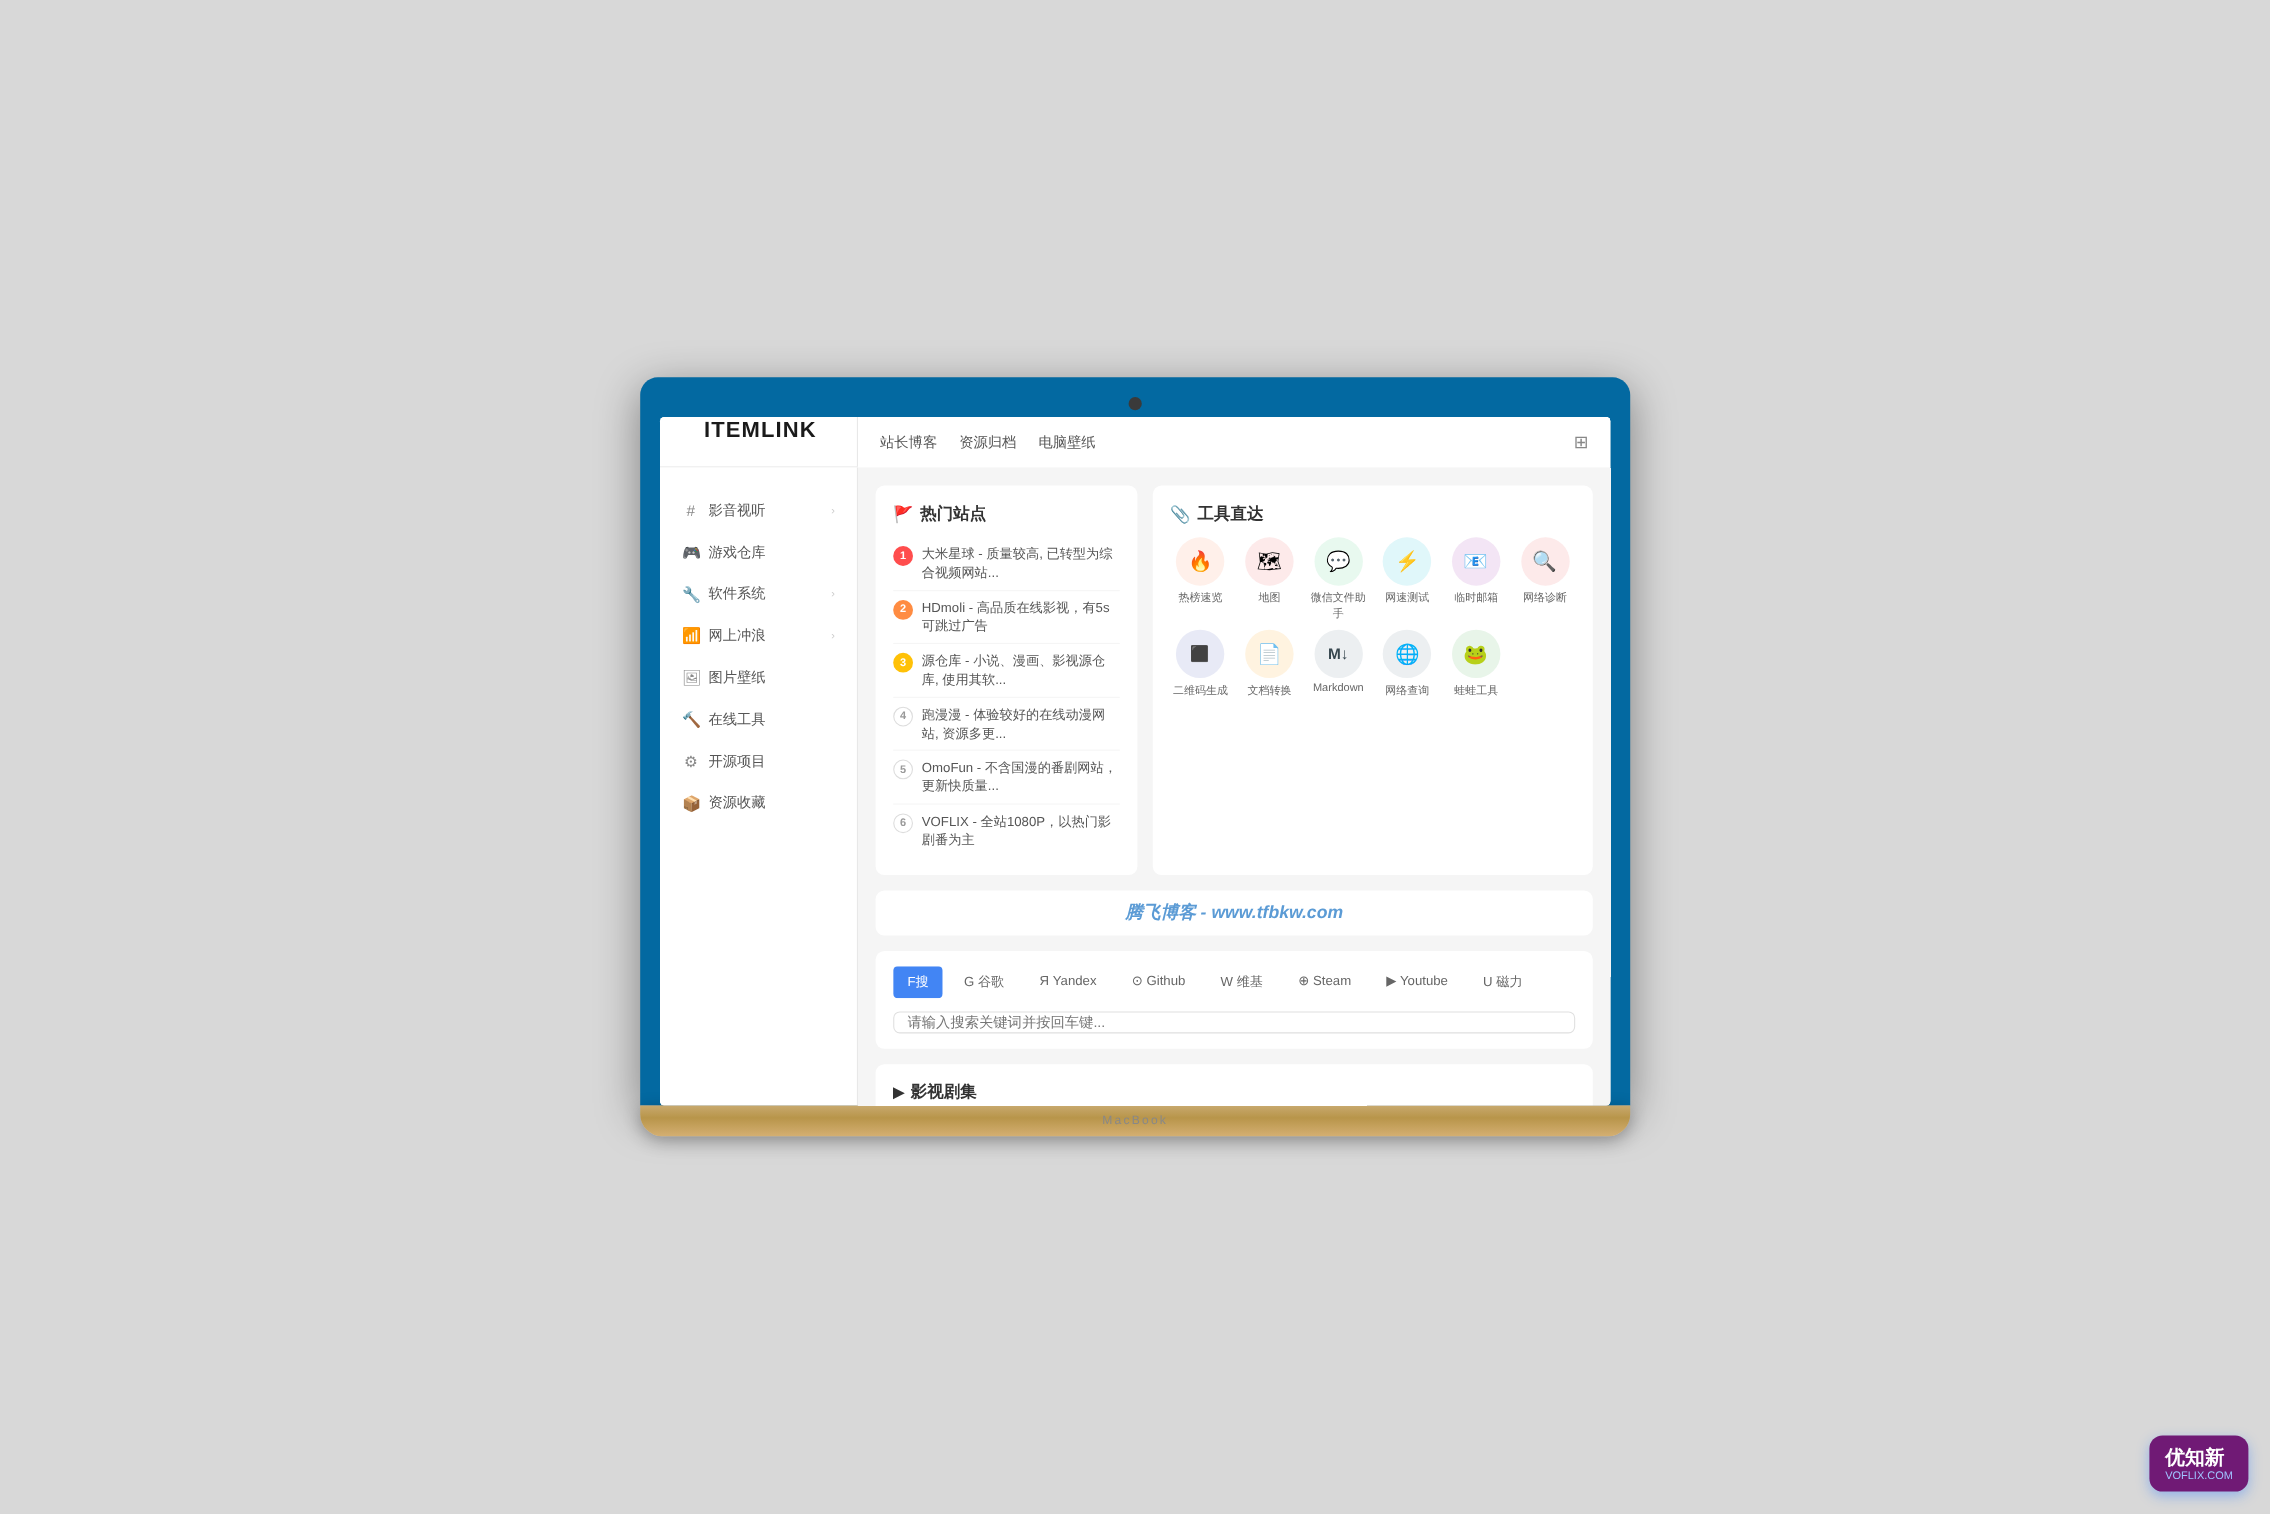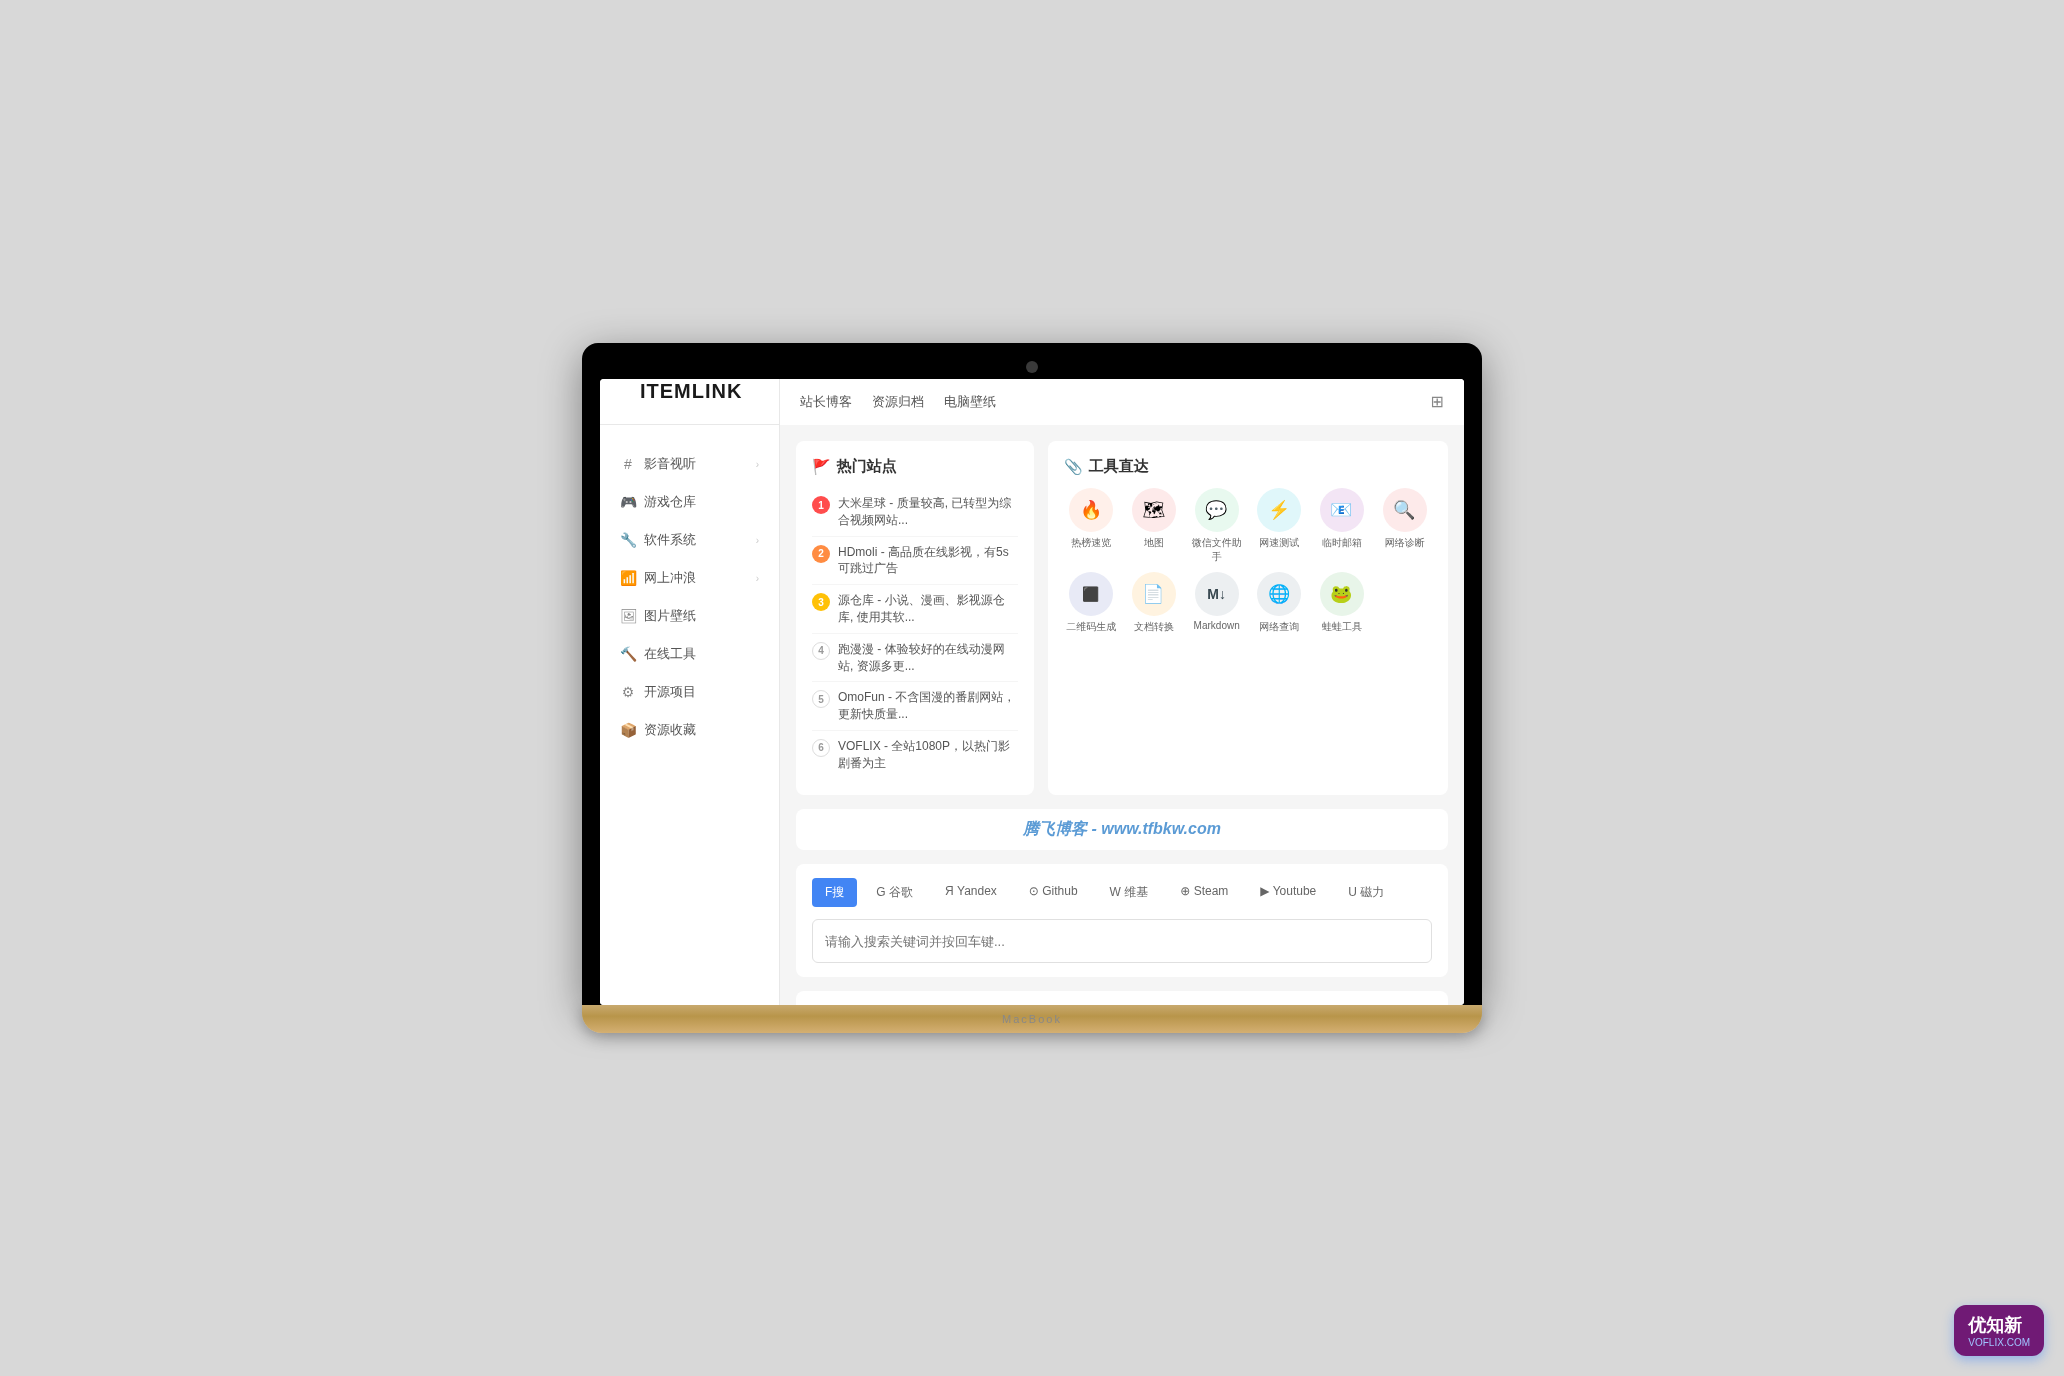--- a/index.html
+++ b/index.html
@@ -11,21 +11,21 @@
       min-height: 100vh;
       font-family: -apple-system, BlinkMacSystemFont, "PingFang SC", "Microsoft YaHei", sans-serif;
     }
 
     .laptop-outer {
       width: 900px;
       position: relative;
     }
 
     .laptop-screen-bezel {
-      background: #000000;
+      background: #0369a1;
       border-radius: 16px 16px 0 0;
       padding: 18px 18px 0 18px;
       box-shadow: 0 10px 40px rgba(0,0,0,0.4);
     }
 
     .laptop-screen {
       background: #f0f0f0;
       border-radius: 4px;
       overflow: hidden;
       width: 100%;
@@ -289,21 +289,21 @@
 
     .search-tab.inactive {
       background: transparent;
       color: #666;
       border-color: transparent;
     }
 
     .search-input-container {
       border: 1px solid #e0e0e0;
       border-radius: 6px;
-      padding: 12px 12px;
+      padding: 0 12px;
     }
 
     .search-input {
       width: 100%;
       border: none;
       outline: none;
       font-size: 13px;
       color: #999;
       background: transparent;
     }

